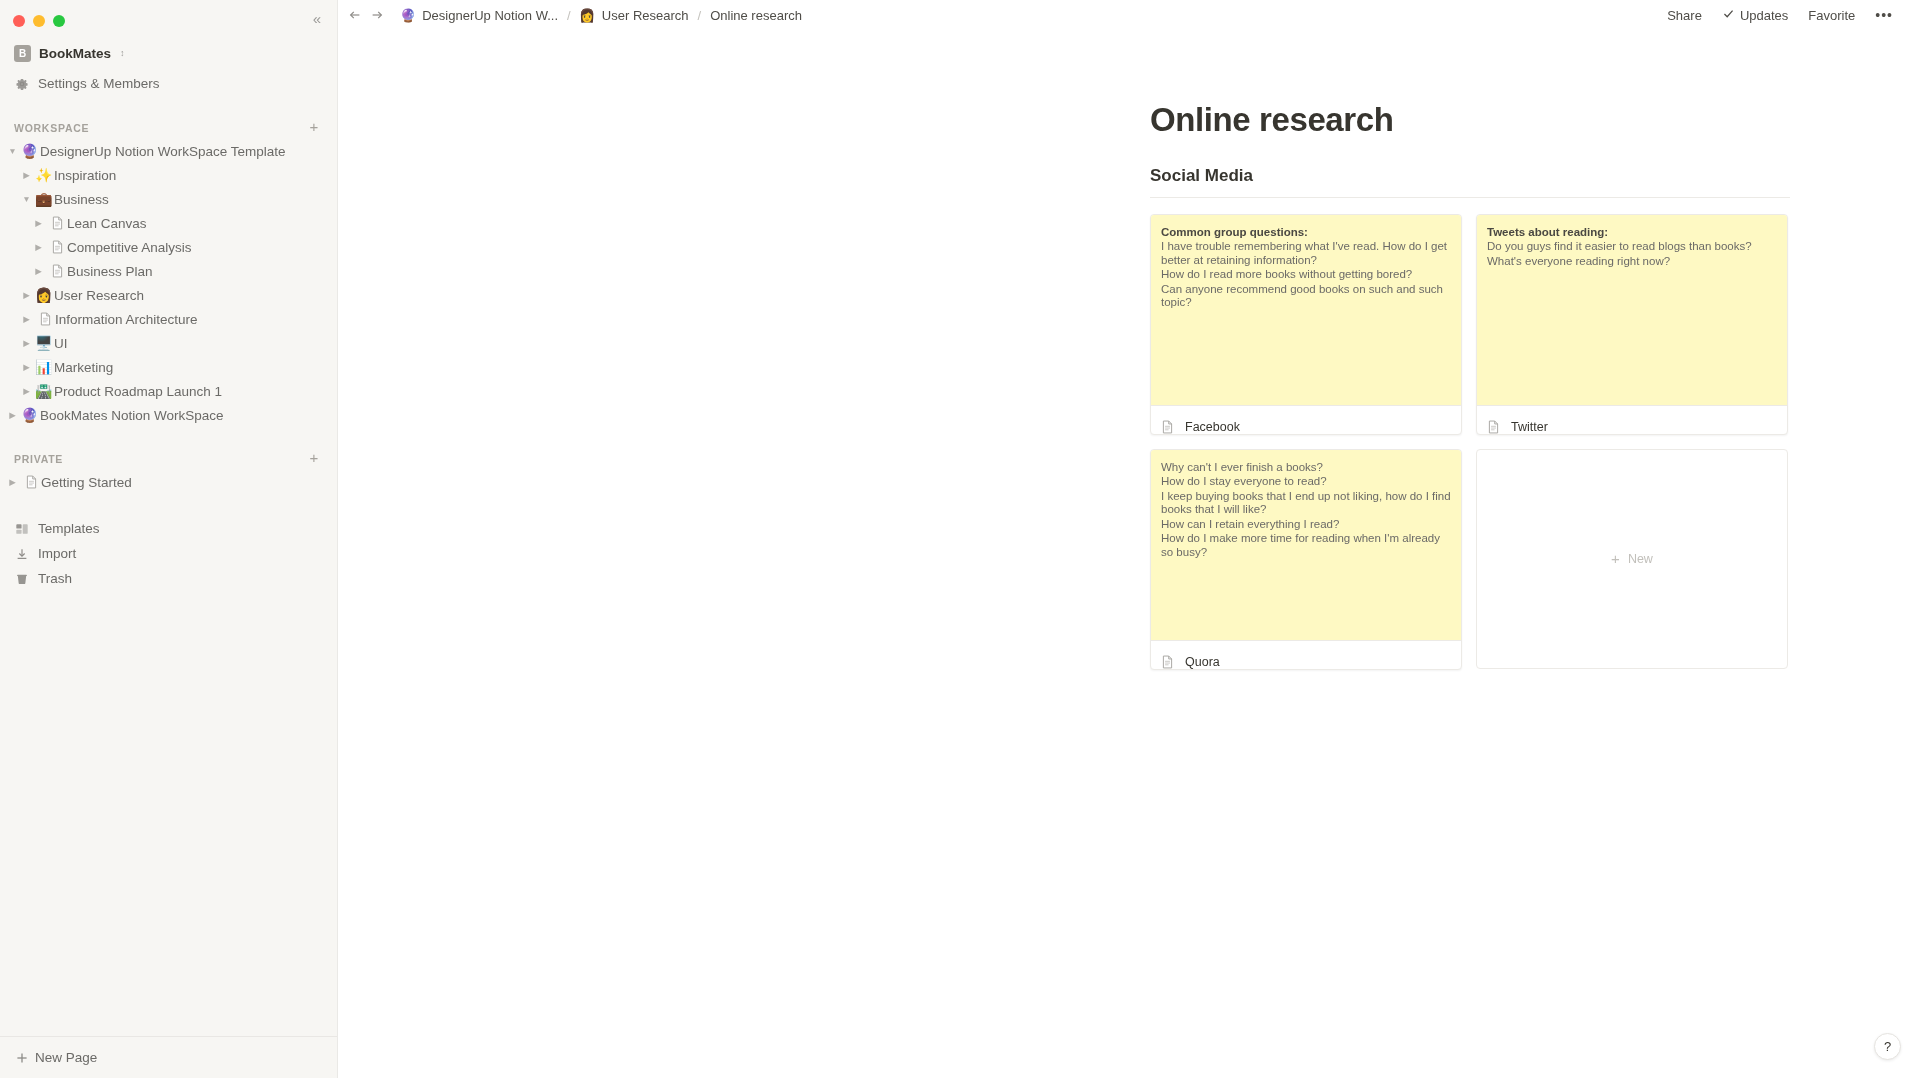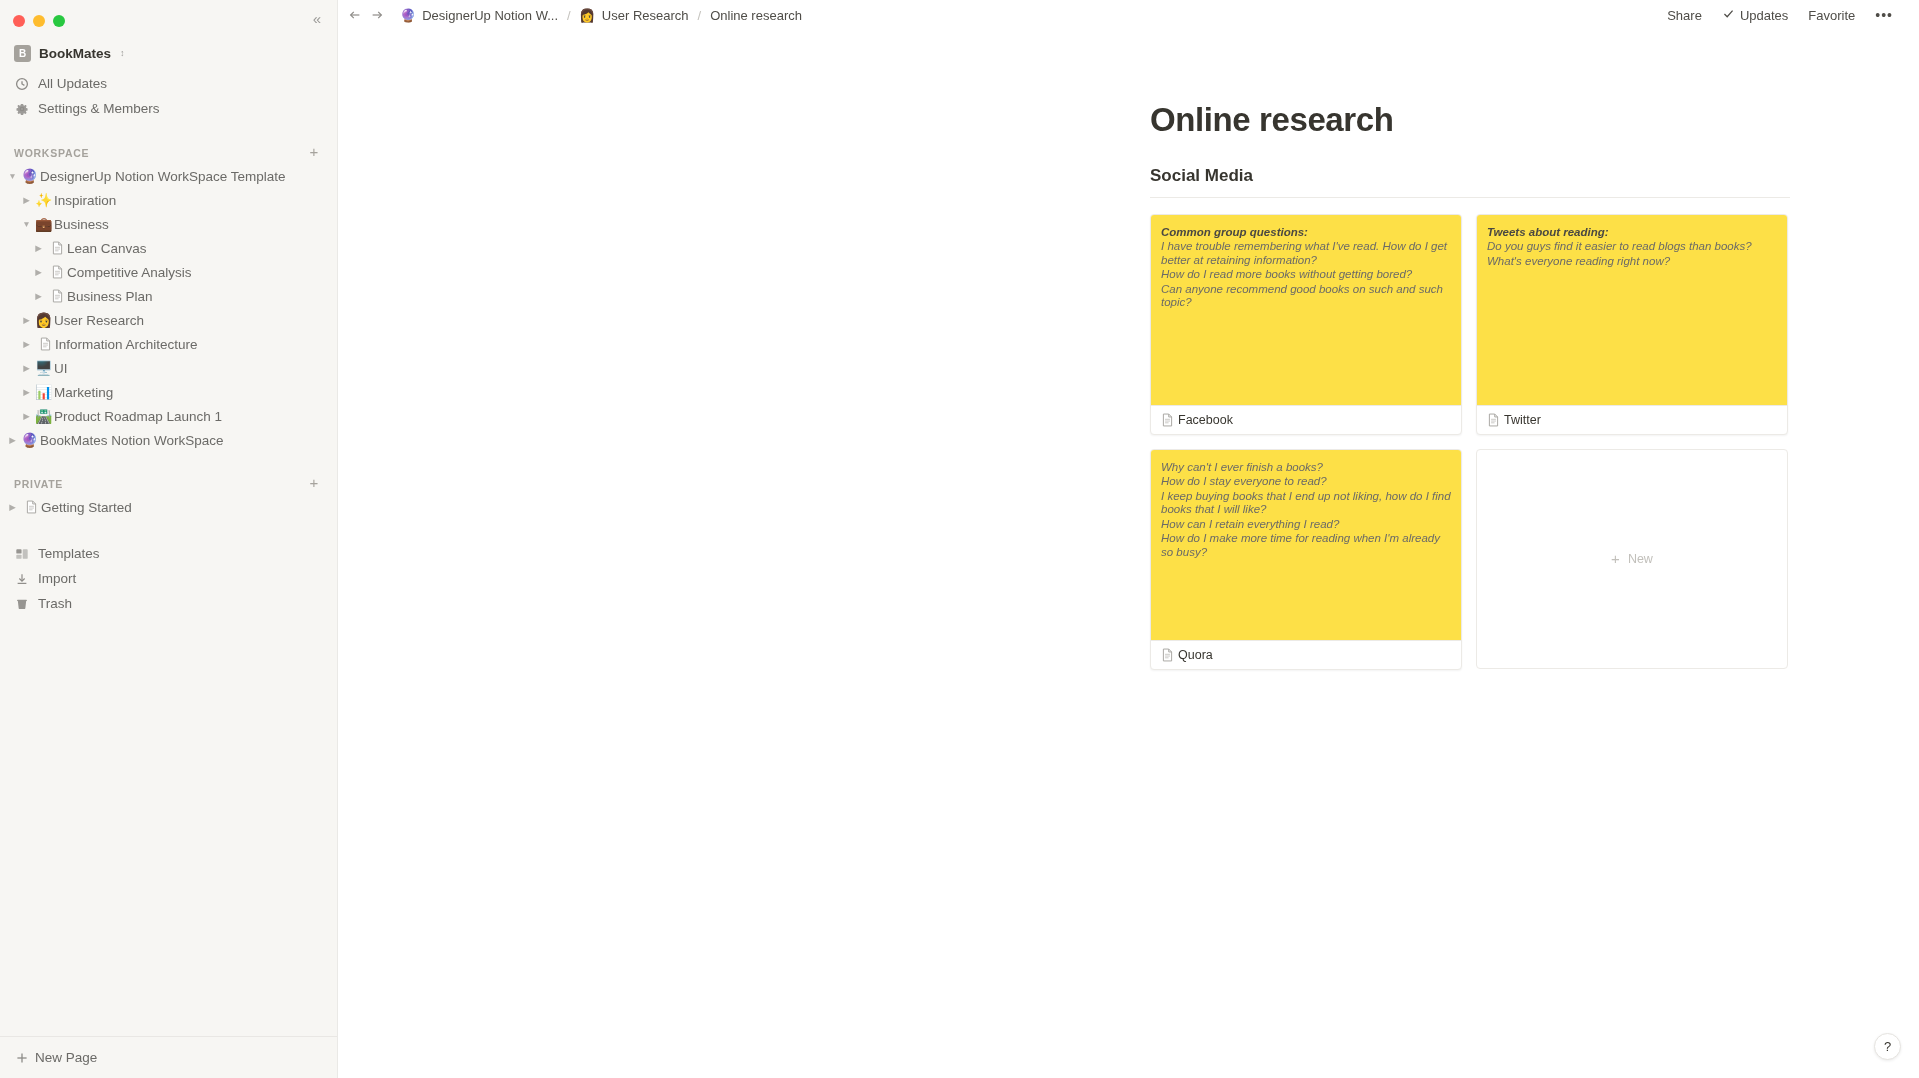--- a/index.html
+++ b/index.html
@@ -169,31 +169,31 @@
     gap: 14px; margin-top: 16px;
   }
   .card {
     border: 1px solid #eceae6; border-radius: 4px;
     background: #fff; overflow: hidden;
     box-shadow: 0 1px 2px rgba(15,15,15,.05);
     cursor: pointer; display: flex; flex-direction: column;
   }
   .card-preview {
     height: 190px; padding: 11px 10px 8px 10px;
-    overflow: hidden; background: #fde047; font-style: italic;
+    overflow: hidden; background: #fef9c3;
   }
   .prev-line {
     font-size: 11.5px; line-height: 1.18;
     color: #6b6a67; margin-bottom: 1px;
   }
   .prev-line.bold { font-weight: bold; color: #4a4842; }
   .card-footer {
     border-top: 1px solid #eceae6;
-    height: 29px; display: flex; align-items: center;
-    gap: 4px; padding: 0 10px;
+    height: 29px; display: flex; align-items: flex-end;
+    gap: 11px; padding: 0 10px;
   }
   .card-title { font-size: 12.5px; color: #37352f; }
   .docglyph { color: #a8a6a1; display: flex; align-items: center; }
 
   .card.newcard {
     align-items: center; justify-content: center;
     height: 220px; box-shadow: none;
   }
   .new-inner {
     display: flex; align-items: center; gap: 8px;
@@ -224,29 +224,20 @@
     </div>
 
     <div class="collapse-btn">«</div>
 
     <div class="ws-header">
       <span class="ws-avatar">B</span>
       <span class="ws-name">BookMates</span>
       <span class="ws-switch">↕</span>
     </div>
 
-    <div class="nav-item">
-      <span class="nav-ico">
-        <svg width="14" height="14" viewBox="0 0 14 14" fill="none" stroke="currentColor" stroke-width="1.3">
-          <circle cx="7" cy="7" r="5.4"></circle>
-            <polyline points="7,4.2 7,7 9.4,8.4"></polyline>
-        </svg>
-      </span>
-      <span>All Updates</span>
-    </div>
     <div class="nav-item">
       <span class="nav-ico">
         <svg width="14" height="14" viewBox="0 0 16 16" fill="currentColor">
           <path d="M8 5.3a2.7 2.7 0 100 5.4 2.7 2.7 0 000-5.4zm0 4.1a1.4 1.4 0 110-2.8 1.4 1.4 0 010 2.8z"></path>
           <path d="M14 7.1l-1.2-.2a4.9 4.9 0 00-.4-1l.75-.95a.5.5 0 00-.04-.66l-.83-.83a.5.5 0 00-.66-.04l-.95.75a4.9 4.9 0 00-1-.4L9.4 2.6a.5.5 0 00-.5-.43H7.1a.5.5 0 00-.5.43l-.2 1.2a4.9 4.9 0 00-1 .4l-.95-.75a.5.5 0 00-.66.04l-.83.83a.5.5 0 00-.04.66l.75.95a4.9 4.9 0 00-.4 1L2.1 7.1a.5.5 0 00-.43.5v1.8a.5.5 0 00.43.5l1.2.2a4.9 4.9 0 00.4 1l-.75.95a.5.5 0 00.04.66l.83.83a.5.5 0 00.66.04l.95-.75a4.9 4.9 0 001 .4l.2 1.2a.5.5 0 00.5.43h1.8a.5.5 0 00.5-.43l.2-1.2a4.9 4.9 0 001-.4l.95.75a.5.5 0 00.66-.04l.83-.83a.5.5 0 00.04-.66l-.75-.95a4.9 4.9 0 00.4-1l1.2-.2a.5.5 0 00.43-.5V7.6a.5.5 0 00-.43-.5z" opacity=".85"></path>
         </svg>
       </span>
       <span>Settings &amp; Members</span>
     </div>
 

